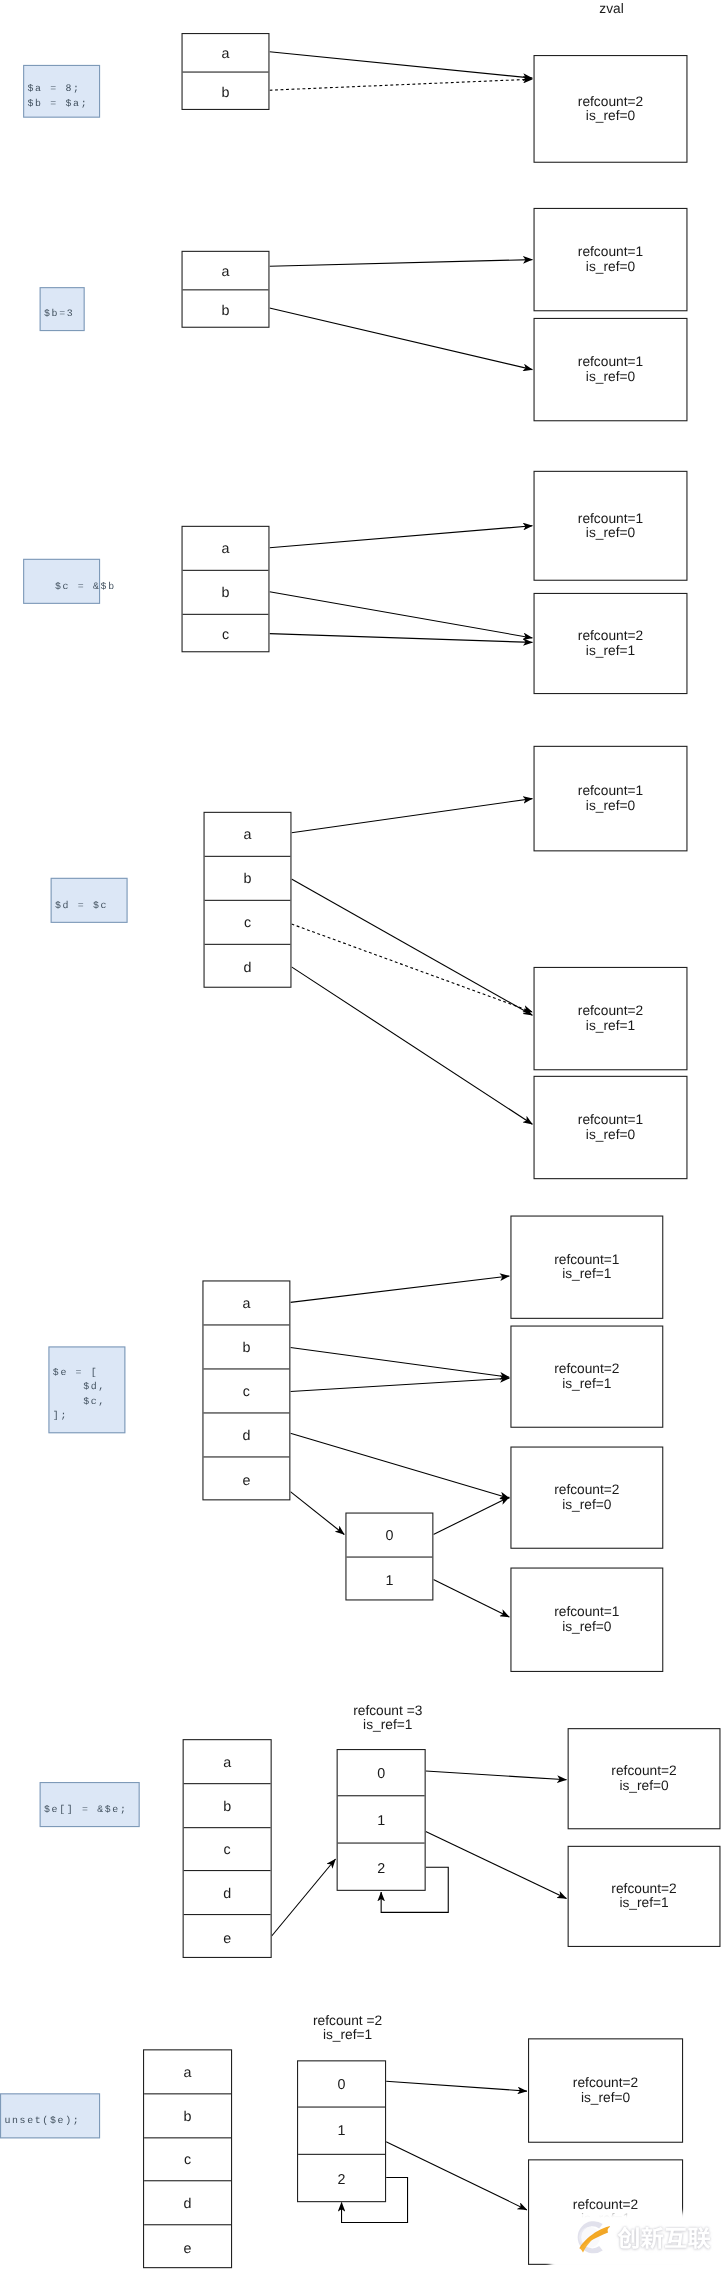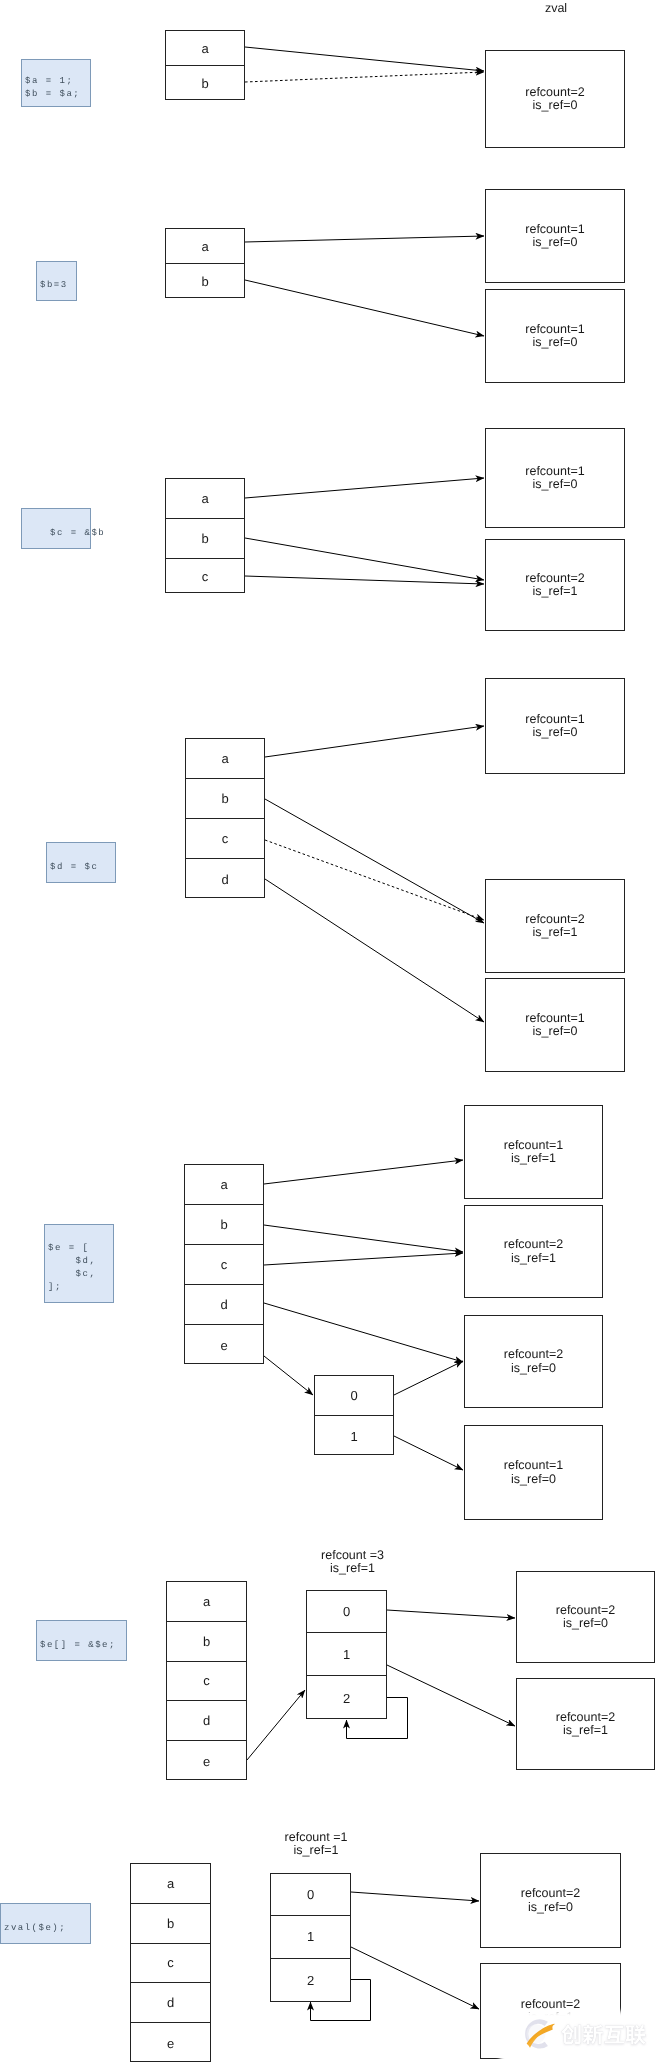--- a/index.html
+++ b/index.html
@@ -60,21 +60,21 @@
         <line x1="351" y1="1892" x2="479" y2="1901" stroke="#000" stroke-width="1" marker-end="url(#ah)"></line>
         <line x1="351" y1="1947" x2="479" y2="2009" stroke="#000" stroke-width="1" marker-end="url(#ah)"></line>
         <path d="M351,1979.5 L370.5,1979.5 L370.5,2020.5 L310.5,2020.5 L310.5,2002" fill="none" stroke="#000" stroke-width="1" marker-end="url(#ah)"></path>
       </g>
   </svg>
   <div class="cap" id="zval-title" style="left:516px;top:2px;width:80px;">
       <span>zval</span>
     </div>
 
   <div id="layers">
-      <div class="code" style="left:21px;top:59px;width:70px;height:48px;">$a = 1;
+      <div class="code" style="left:21px;top:59px;width:70px;height:48px;">$a = 8;
 $b = $a;</div>
       <div class="vtable" style="left:165px;top:30px;width:80px;height:70px;">
         <div class="vrow" style="top:0px;height:34px;">a</div>
         <div class="vrow div" style="top:34px;height:36px;">b</div>
       </div>
       <div class="zval" style="left:485px;top:50px;width:140px;height:98px;">
         <span>refcount=2</span>
         <span>is_ref=0</span>
       </div>
       <div class="code" style="left:36px;top:261px;width:41px;height:40px;">$b=3</div>
@@ -97,21 +97,21 @@
         <div class="vrow div" style="top:79.4px;height:35.599999999999994px;">c</div>
       </div>
       <div class="zval" style="left:485px;top:428px;width:140px;height:100px;">
         <span>refcount=1</span>
         <span>is_ref=0</span>
       </div>
       <div class="zval" style="left:485px;top:539px;width:140px;height:92px;">
         <span>refcount=2</span>
         <span>is_ref=1</span>
       </div>
-      <div class="code" style="left:46px;top:842px;width:70px;height:41px;">$d = $c</div>
+      <div class="code" style="left:46px;top:798px;width:70px;height:41px;">$d = $c</div>
       <div class="vtable" style="left:185px;top:738px;width:80px;height:160px;">
         <div class="vrow" style="top:0px;height:39px;">a</div>
         <div class="vrow div" style="top:39px;height:40px;">b</div>
         <div class="vrow div" style="top:79px;height:40px;">c</div>
         <div class="vrow div" style="top:119px;height:41px;">d</div>
       </div>
       <div class="zval" style="left:485px;top:678px;width:140px;height:96px;">
         <span>refcount=1</span>
         <span>is_ref=0</span>
       </div>
@@ -172,35 +172,35 @@
         <span>is_ref=1</span>
       </div>
       <div class="zval" style="left:516px;top:1571px;width:139px;height:92px;">
         <span>refcount=2</span>
         <span>is_ref=0</span>
       </div>
       <div class="zval" style="left:516px;top:1678px;width:139px;height:92px;">
         <span>refcount=2</span>
         <span>is_ref=1</span>
       </div>
-      <div class="code" style="left:0px;top:1903px;width:91px;height:41px;">zval($e);</div>
+      <div class="code" style="left:0px;top:1903px;width:91px;height:41px;">unset($e);</div>
       <div class="vtable" style="left:130px;top:1863px;width:81px;height:199px;">
         <div class="vrow" style="top:0px;height:38.8px;">a</div>
         <div class="vrow div" style="top:38.8px;height:39.8px;">b</div>
         <div class="vrow div" style="top:78.6px;height:39.80000000000001px;">c</div>
         <div class="vrow div" style="top:118.4px;height:39.79999999999998px;">d</div>
         <div class="vrow div" style="top:158.2px;height:40.80000000000001px;">e</div>
       </div>
       <div class="vtable" style="left:270px;top:1873px;width:81px;height:129px;">
         <div class="vrow" style="top:0px;height:41.2px;">0</div>
         <div class="vrow div" style="top:41.2px;height:42.39999999999999px;">1</div>
         <div class="vrow div" style="top:83.6px;height:45.400000000000006px;">2</div>
       </div>
       <div class="cap" style="left:276px;top:1831px;width:80px;">
-        <span>refcount =1</span>
+        <span>refcount =2</span>
         <span>is_ref=1</span>
       </div>
       <div class="zval" style="left:480px;top:1853px;width:141px;height:95px;">
         <span>refcount=2</span>
         <span>is_ref=0</span>
       </div>
       <div class="zval" style="left:480px;top:1963px;width:141px;height:96px;">
         <span>refcount=2</span>
         <span>is_ref=1</span>
       </div>

